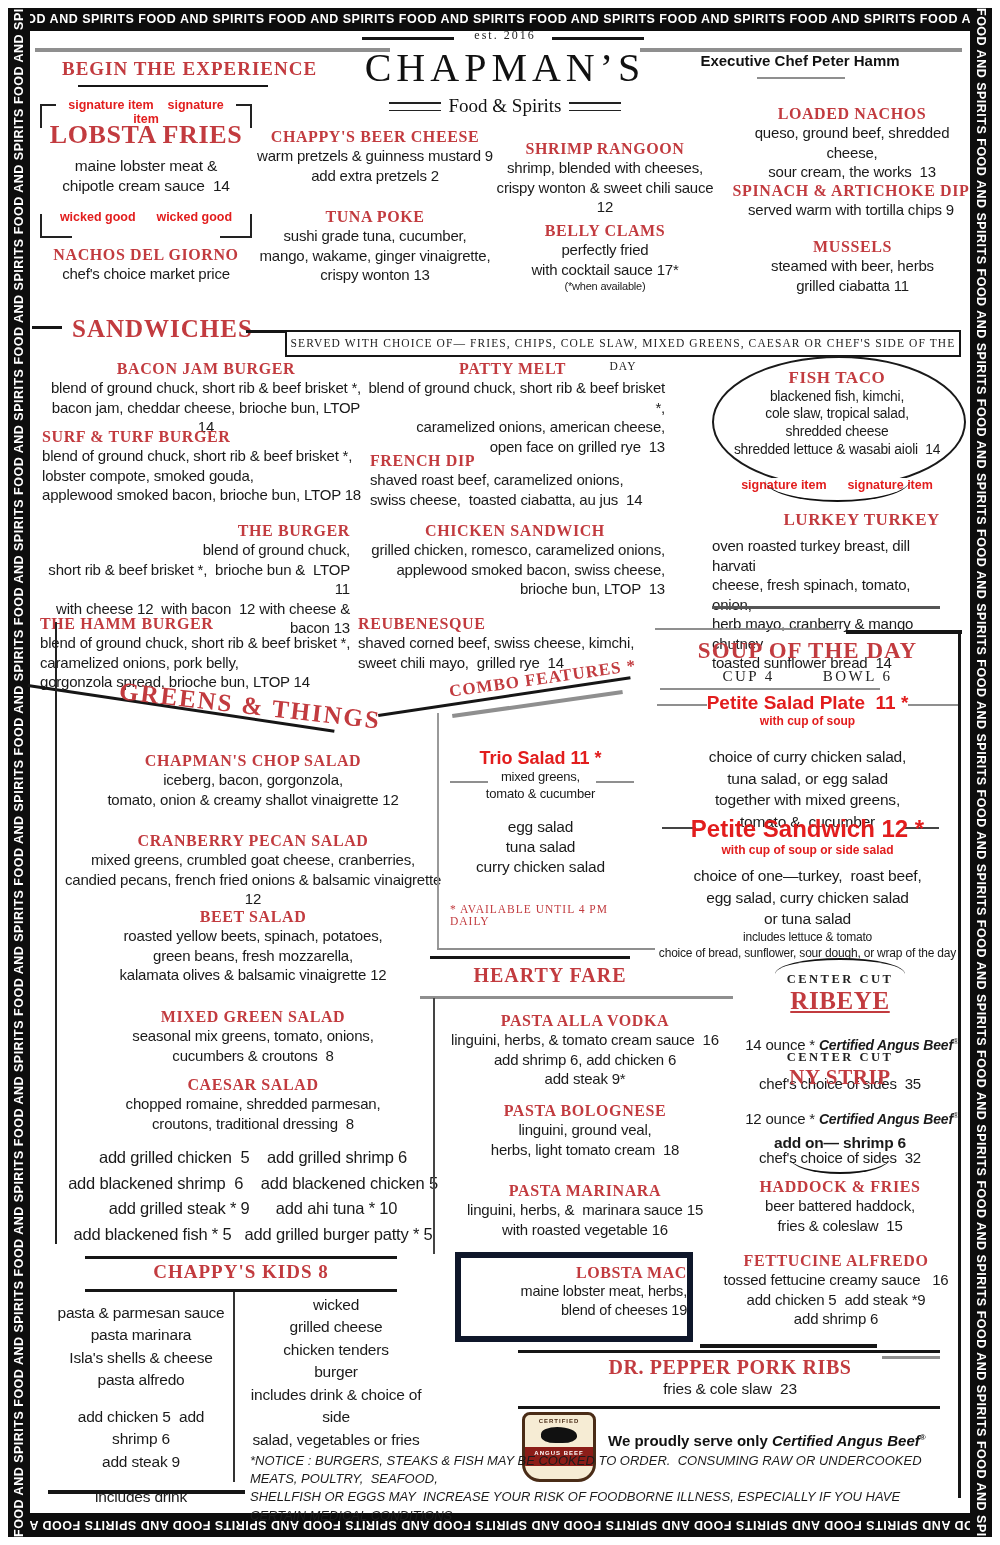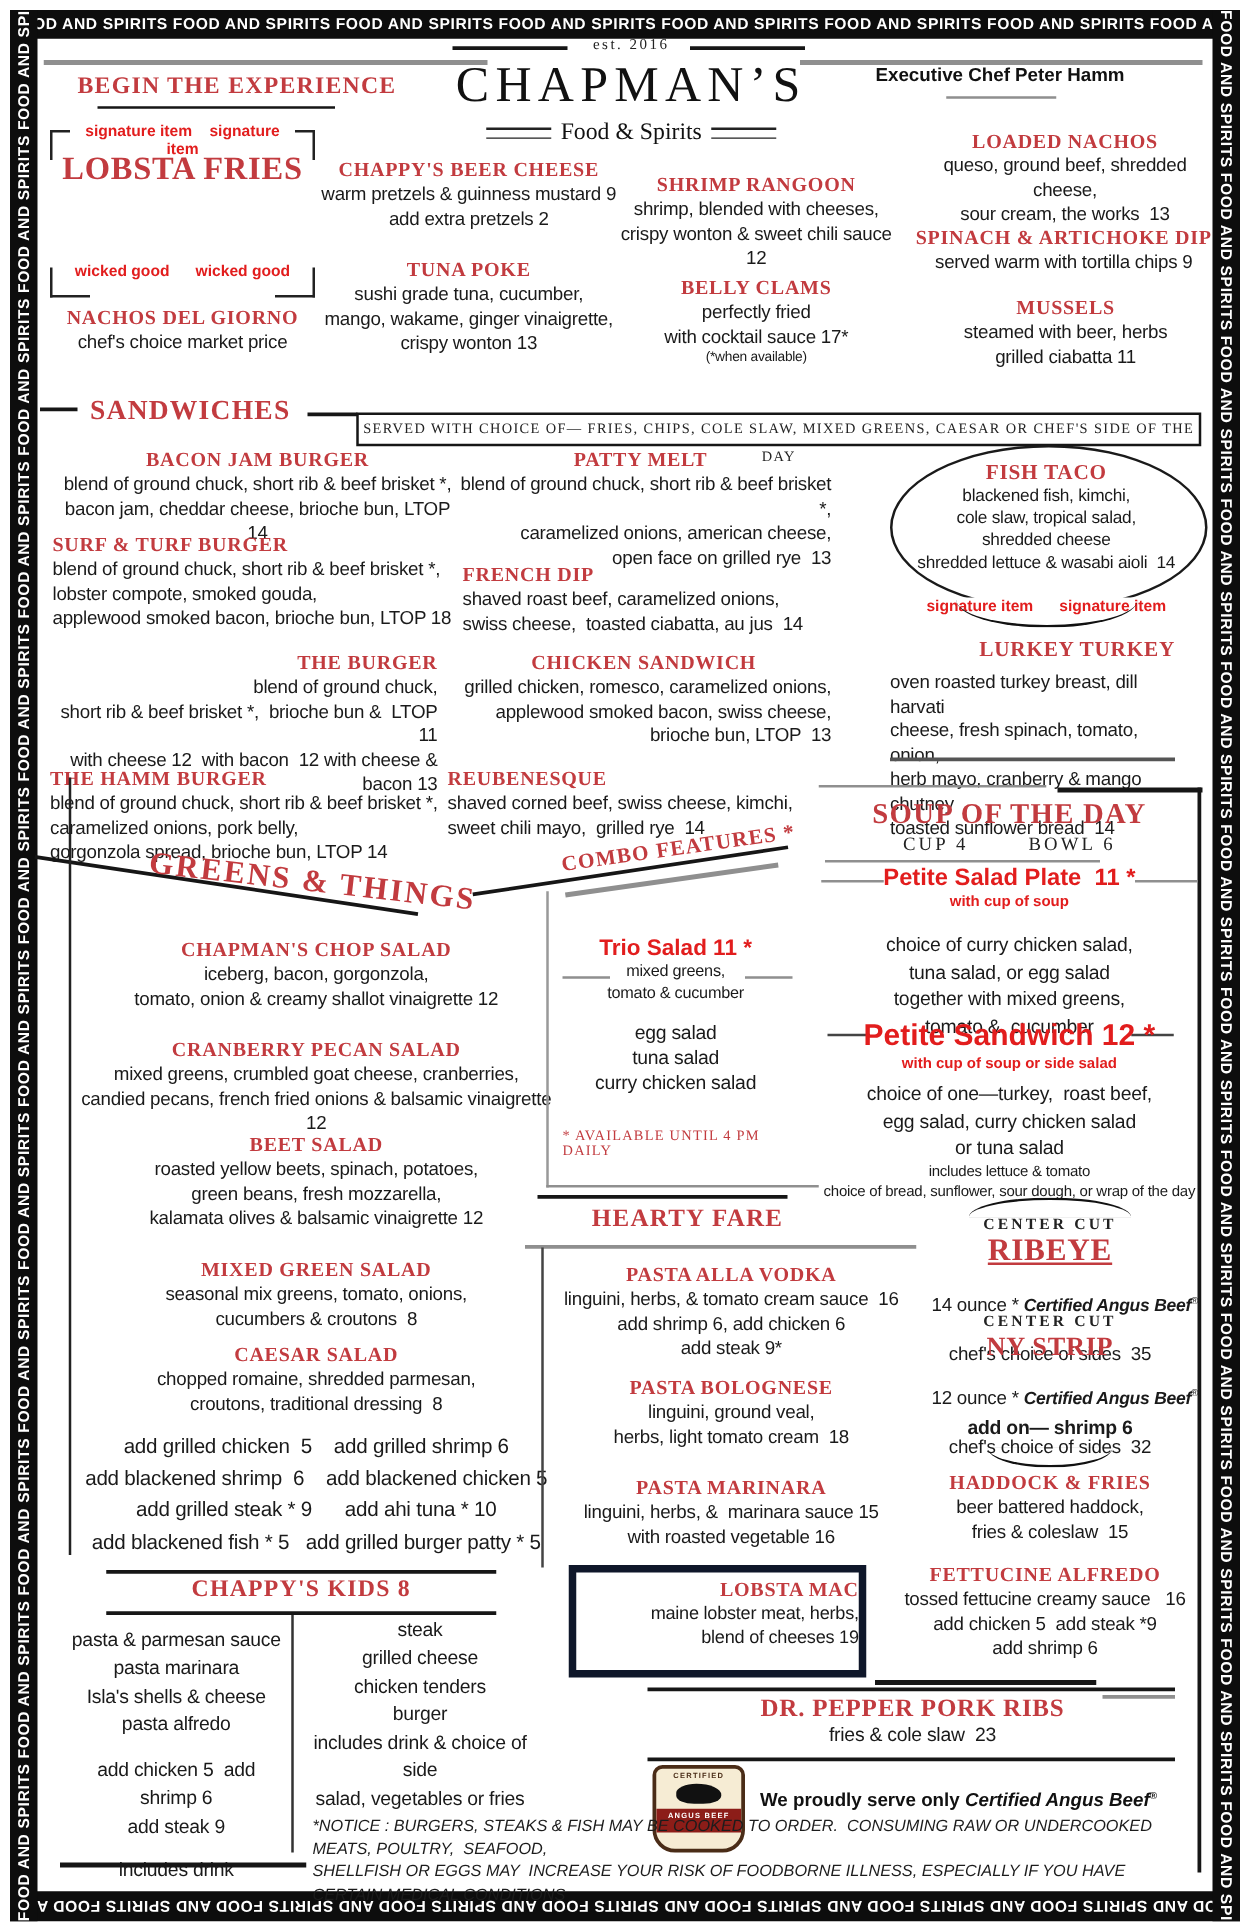--- a/index.html
+++ b/index.html
@@ -64,20 +64,22 @@
   <div class="abs serifhead" style="left:62px;top:58px;width:300px;font-size:19px;">BEGIN THE EXPERIENCE</div>
   <div class="line" style="left:78px;top:85px;width:190px;height:2px;"></div>
 
   <div class="abs" style="left:40px;top:96px;width:212px;height:142px;">
     <div class="corner c-tl" style="left:0;top:8px;"></div>
     <div class="corner c-tr" style="right:0;top:8px;"></div>
     <div class="corner c-bl" style="left:0;bottom:0;"></div>
     <div class="corner c-br" style="right:0;bottom:0;"></div>
     <div class="tag center" style="position:absolute;left:16px;top:2px;width:180px;background:#fff;">signature item    signature item</div>
     <div class="iname center" style="position:absolute;left:0;top:24px;width:212px;font-size:26px;">LOBSTA FRIES</div>
+    <div class="desc center" style="position:absolute;left:0;top:60px;width:212px;font-size:15.5px;">maine lobster meat &amp;
+chipotle cream sauce  14</div>
     <div class="tag center" style="position:absolute;left:16px;top:114px;width:180px;background:#fff;">wicked good      wicked good</div>
   </div>
 
   <div class="abs center" style="left:30px;top:246px;width:232px;">
     <div class="iname">NACHOS DEL GIORNO</div>
     <div class="desc">chef's choice market price</div>
   </div>
 
   <div class="abs center" style="left:255px;top:128px;width:240px;">
     <div class="iname">CHAPPY'S BEER CHEESE</div>
@@ -116,21 +118,21 @@
     <div class="desc">served warm with tortilla chips 9</div>
   </div>
 
   <div class="abs center" style="left:745px;top:238px;width:215px;">
     <div class="iname">MUSSELS</div>
     <div class="desc">steamed with beer, herbs
 grilled ciabatta 11</div>
   </div>
 
   <div class="line" style="left:32px;top:326px;width:30px;height:3px;"></div>
-  <div class="abs serifhead" style="left:72px;top:315px;width:200px;font-size:22px;">SANDWICHES</div>
+  <div class="abs serifhead" style="left:72px;top:315px;width:200px;font-size:25px;">SANDWICHES</div>
   <div class="line" style="left:246px;top:330px;width:40px;height:3px;"></div>
   <div class="abs center" style="left:285px;top:330px;width:672px;height:23px;border:2px solid #161616;">
     <div class="caps" style="font-size:11.5px;letter-spacing:1.1px;line-height:23px;font-weight:normal;">SERVED WITH CHOICE OF— FRIES, CHIPS, COLE SLAW, MIXED GREENS, CAESAR OR CHEF'S SIDE OF THE DAY</div>
   </div>
 
   <div class="abs center" style="left:45px;top:360px;width:322px;">
     <div class="iname">BACON JAM BURGER</div>
     <div class="desc">blend of ground chuck, short rib &amp; beef brisket *,
 bacon jam, cheddar cheese, brioche bun, LTOP  14</div>
   </div>
@@ -361,21 +363,21 @@
   <div class="abs center" style="left:55px;top:1302px;width:172px;">
     <div class="desc" style="font-size:15.5px;line-height:1.45;">pasta &amp; parmesan sauce
 pasta marinara
 Isla's shells &amp; cheese
 pasta alfredo</div>
     <div class="desc" style="font-size:15.5px;line-height:1.45;margin-top:14px;">add chicken 5  add shrimp 6
 add steak 9</div>
     <div class="desc" style="font-size:15.5px;margin-top:14px;">includes drink</div>
   </div>
   <div class="abs center" style="left:245px;top:1294px;width:182px;">
-    <div class="desc" style="font-size:15.5px;line-height:1.45;">steak
+    <div class="desc" style="font-size:15.5px;line-height:1.45;">wicked
 grilled cheese
 chicken tenders
 burger</div>
     <div class="desc" style="font-size:15.5px;line-height:1.45;">includes drink &amp; choice of side
 salad, vegetables or fries</div>
   </div>
   <div class="line" style="left:48px;top:1490px;width:197px;height:4px;"></div>
 
   <div class="line" style="left:518px;top:1350px;width:422px;height:3px;"></div>
   <div class="abs center" style="left:560px;top:1356px;width:340px;">

